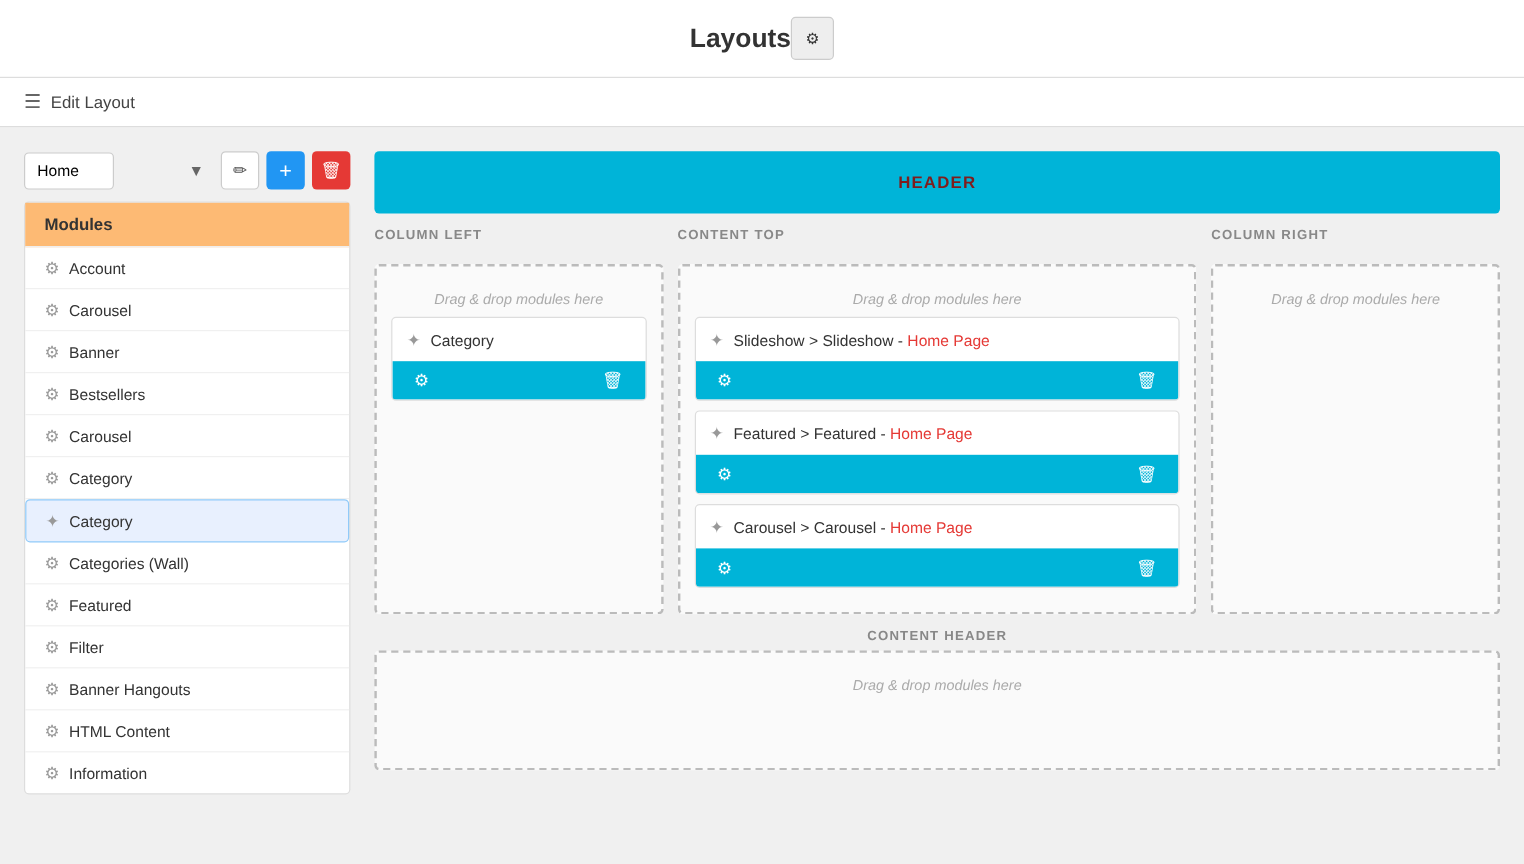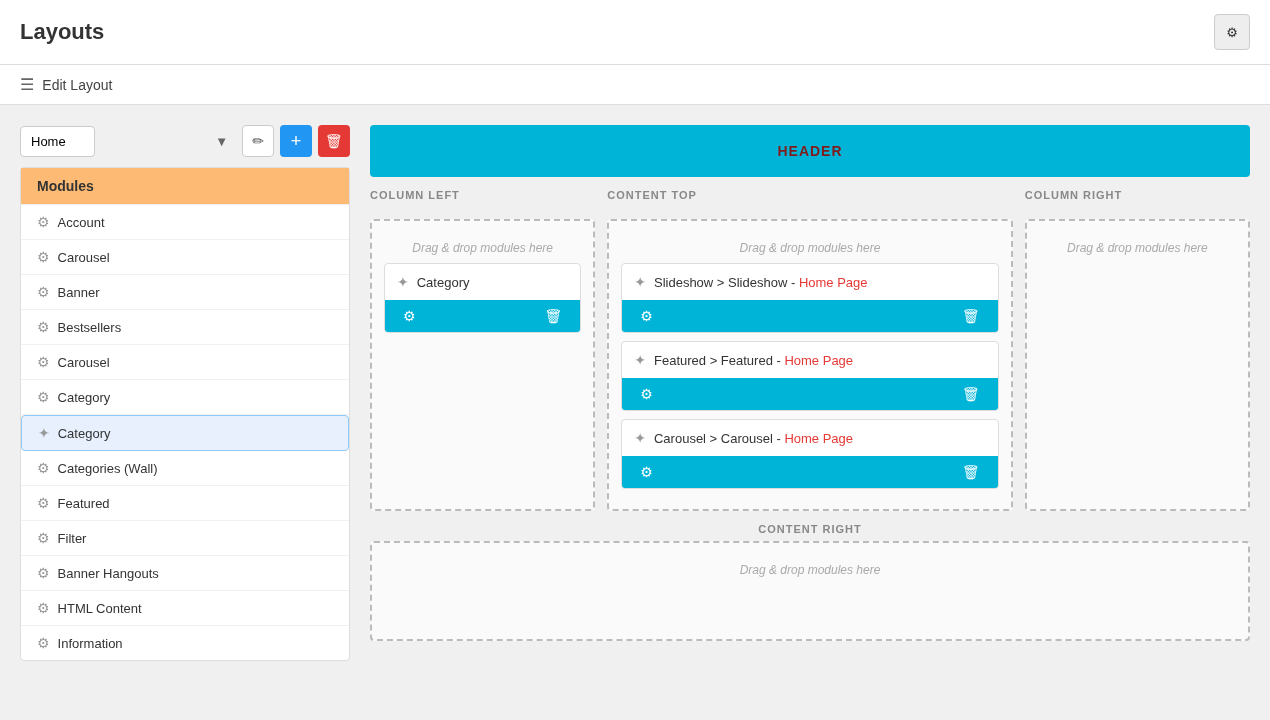--- a/index.html
+++ b/index.html
@@ -5,21 +5,21 @@
     * { box-sizing: border-box; margin: 0; padding: 0; }
     body { font-family: 'Segoe UI', Arial, sans-serif; font-size: 13px; background: #f0f0f0; color: #333; }
 
     
     .top-bar {
       background: #fff;
       padding: 14px 20px;
       border-bottom: 1px solid #ddd;
       display: flex;
       align-items: center;
-      justify-content: space-between;
+      justify-content: center;
     }
     .top-bar h1 { font-size: 22px; font-weight: 600; color: #333; }
     .top-bar-icon { width: 36px; height: 36px; background: #eee; border: 1px solid #ccc; border-radius: 4px; display: flex; align-items: center; justify-content: center; cursor: pointer; }
 
     
     .sub-header {
       background: #fff;
       padding: 10px 20px;
       border-bottom: 1px solid #ddd;
       display: flex;
@@ -33,21 +33,21 @@
     
     .main-content {
       display: flex;
       padding: 20px;
       gap: 20px;
       min-height: calc(100vh - 100px);
     }
 
     
     .sidebar {
-      width: 330px;
+      width: 272px;
       flex-shrink: 0;
     }
     .sidebar-toolbar {
       display: flex;
       align-items: center;
       gap: 6px;
       margin-bottom: 10px;
     }
     .sidebar-select {
       flex: 1;
@@ -361,20 +361,20 @@
           </div>
         </div>
       </div>
 
       <div class="drop-zone">
         <div class="drop-hint">Drag &amp; drop modules here</div>
       </div>
     </div>
 
     <div class="content-bottom-section">
-      <div class="content-bottom-label">CONTENT RIGHT</div>
+      <div class="content-bottom-label">CONTENT HEADER</div>
       <div class="content-bottom-drop drop-zone">
         <div class="drop-hint">Drag &amp; drop modules here</div>
       </div>
     </div>
   </div>
 
 </div>
 
 </body></html>

